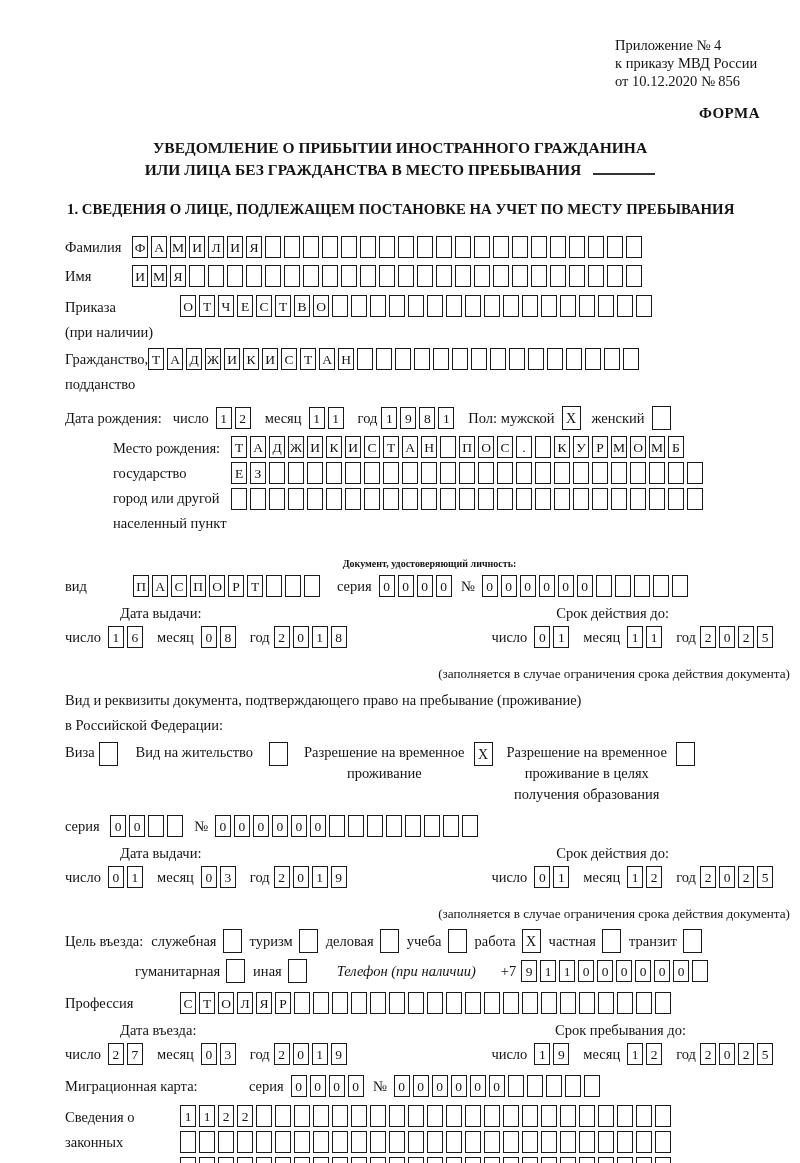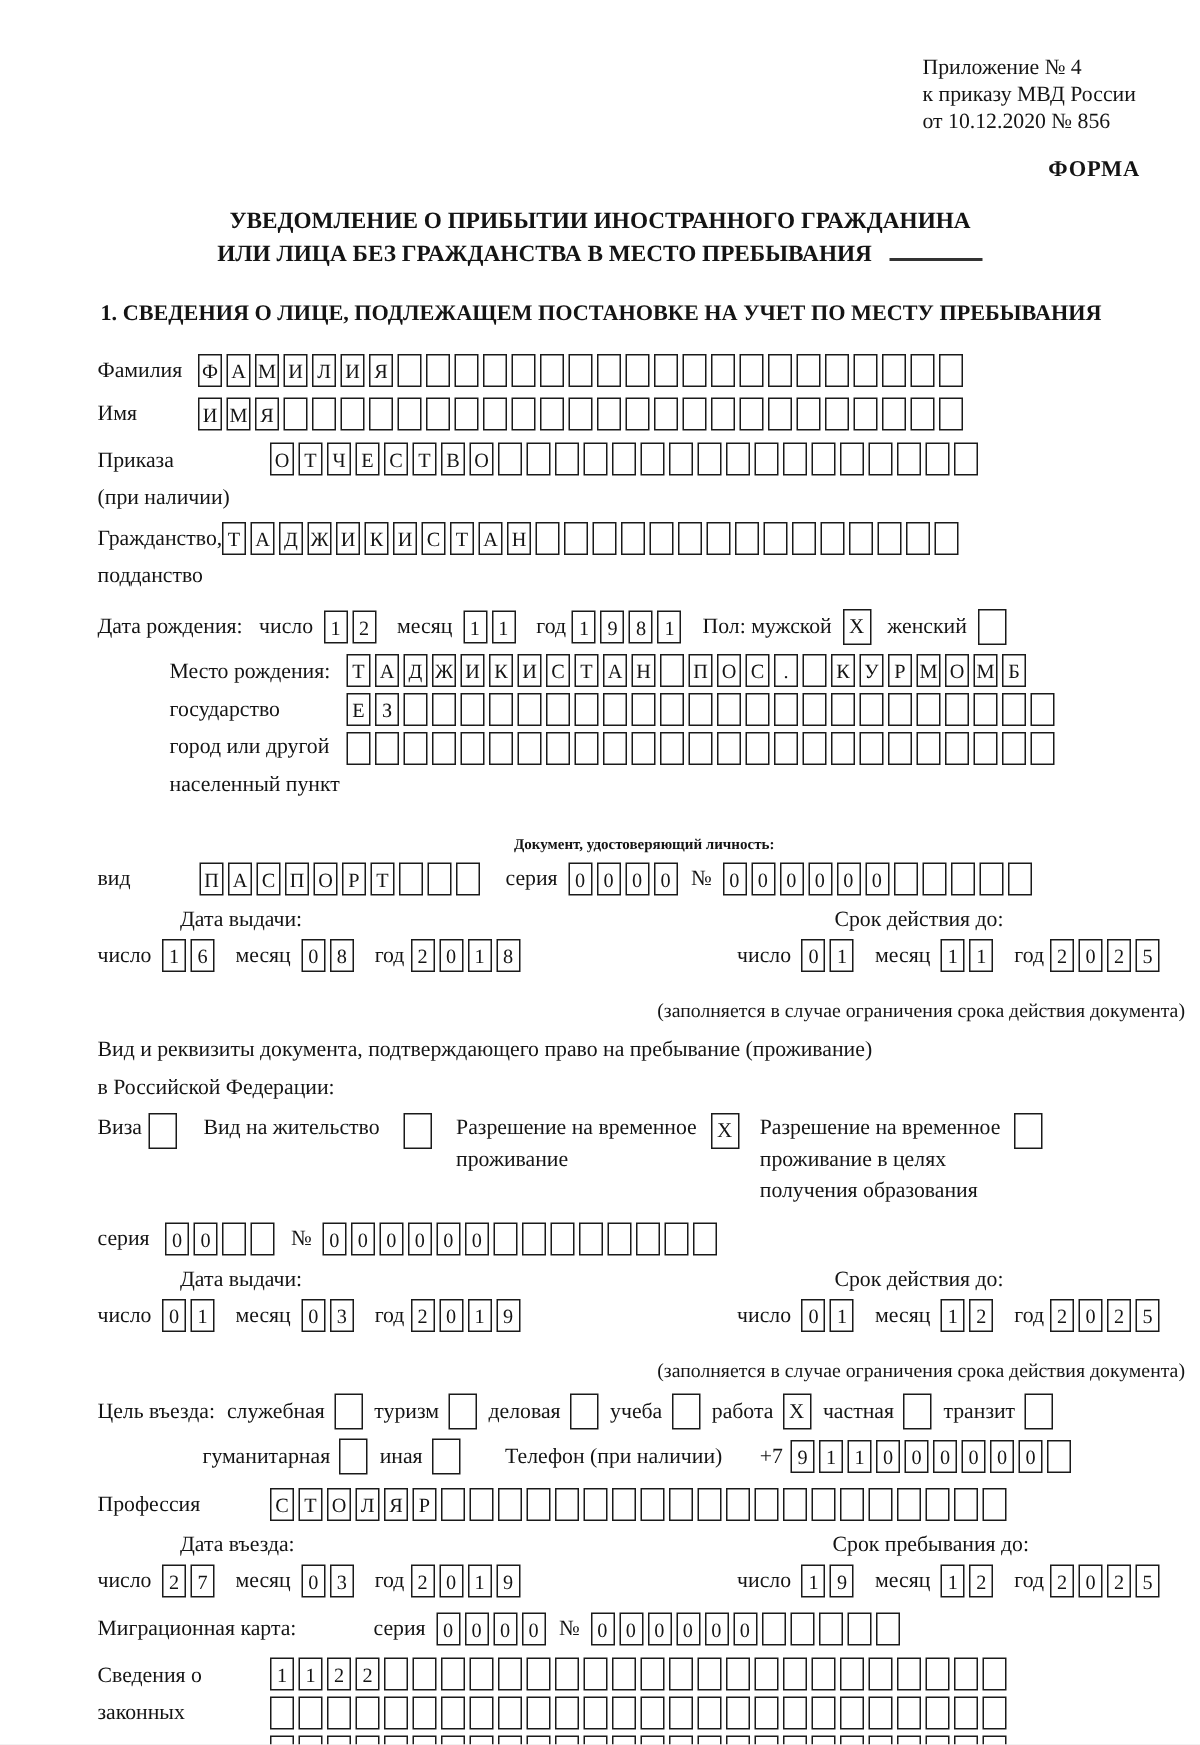--- a/index.html
+++ b/index.html
@@ -43,21 +43,21 @@
   .dh1 { margin-left:55px; }
   .dh2 { margin-left:auto; margin-right:125px; }
   .dates { display:flex; align-items:center; margin-top:2px; min-height:26px; }
   .grp { display:inline-flex; align-items:center; }
   .grp.right { margin-left:auto; margin-right:18px; }
   .noter { text-align:right; font-size:13.2px; margin-top:16px; margin-right:4px; line-height:16px; }
 
   .introline { margin-top:4px; line-height:21px; }
   .res-row { display:flex; align-items:flex-start; margin-top:6px; }
   .ropt { display:flex; align-items:flex-start; }
-  .ropt .rlab { text-align:left; line-height:21px; }
+  .ropt .rlab { text-align:center; line-height:21px; }
   .ropt .cbx { margin-left:9px; margin-top:0; }
 
   .optwrap { display:inline-flex; align-items:center; flex-wrap:nowrap; }
   .opt { display:inline-flex; align-items:center; margin-right:8px; }
   .opt .olab { margin-right:6px; }
 
   .stack { display:flex; flex-direction:column; }
   .stack .boxrow { margin-bottom:4px; }
 </style>
 </head>
@@ -555,21 +555,21 @@
     <span class="optwrap">
         <span class="opt">
           <span class="olab">гуманитарная</span>
           <span class="cbx"></span>
         </span>
         <span class="opt">
           <span class="olab">иная</span>
           <span class="cbx"></span>
         </span>
       </span>
-    <span class="dlbl" style="margin-left:22px;">Телефон (при наличии)</span>
+    <span class="dlbl" style="margin-left:22px;font-style:italic;">Телефон (при наличии)</span>
     <span class="dlbl" style="margin-left:18px; margin-right:5px;">+7</span>
     <span class="boxrow">
         <span class="cbox">9</span>
         <span class="cbox">1</span>
         <span class="cbox">1</span>
         <span class="cbox">0</span>
         <span class="cbox">0</span>
         <span class="cbox">0</span>
         <span class="cbox">0</span>
         <span class="cbox">0</span>

